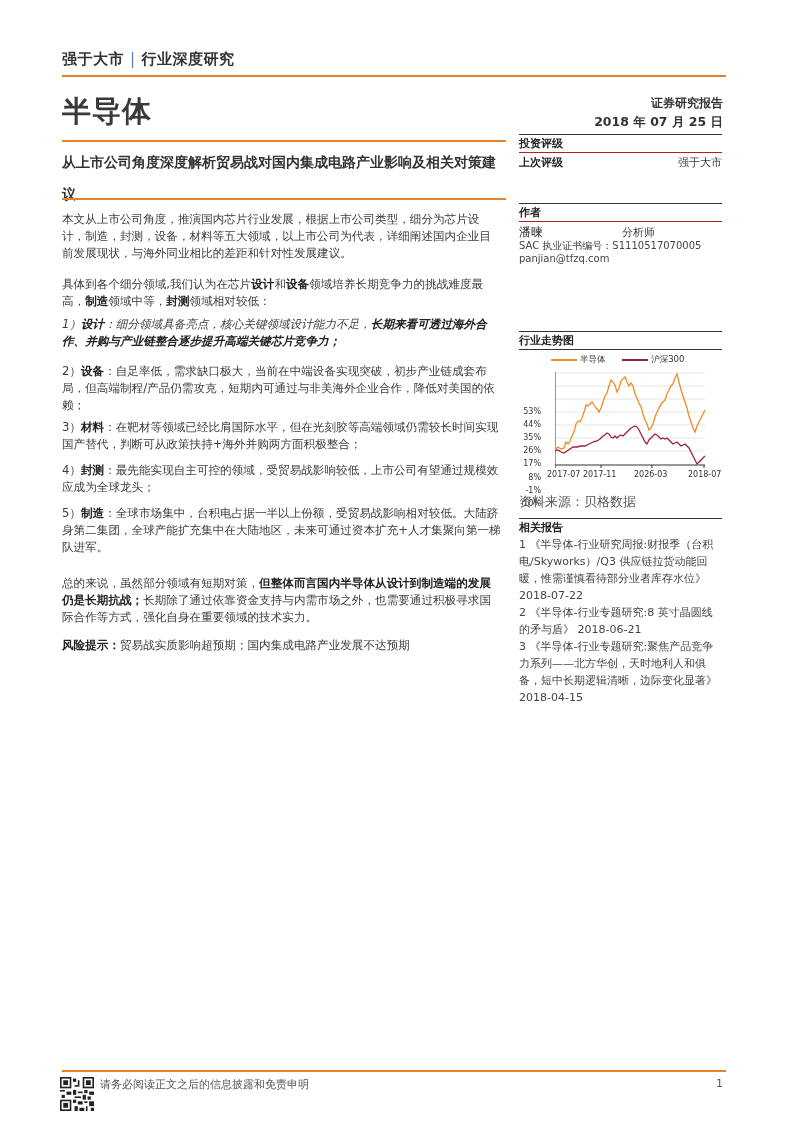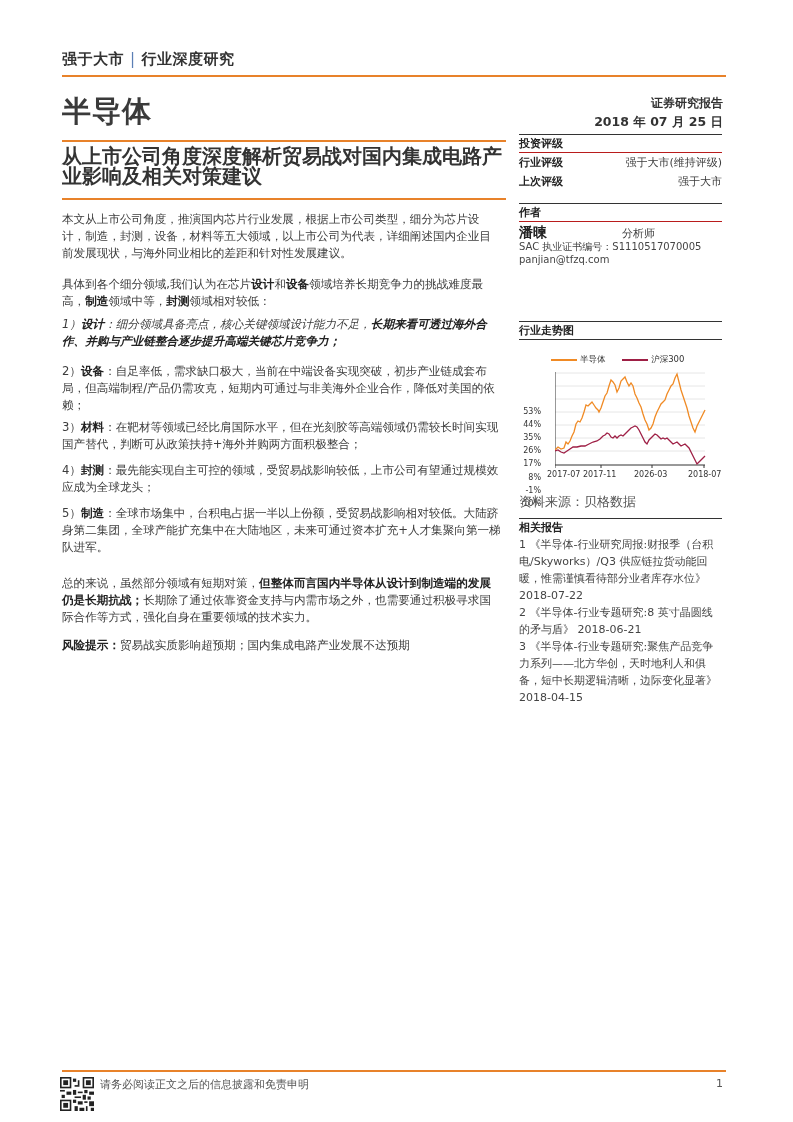--- a/index.html
+++ b/index.html
@@ -5,30 +5,30 @@
   html, body { margin: 0; padding: 0; background: #ffffff; }
   body { width: 793px; height: 1122px; position: relative; overflow: hidden;
          font-family: "DejaVu Sans", "Liberation Sans", sans-serif; color: #3a3a3a; }
   .abs { position: absolute; }
   .hdr-type { left: 62px; top: 50px; font-size: 15px; font-weight: bold; color: #333; letter-spacing: 0.5px; }
   .hdr-type .sep { color: #5b7fb5; margin: 0 6px; font-weight: normal; }
   .rule-orange { background: #e8822a; height: 2px; }
   .industry { left: 62px; top: 92px; font-size: 29px; font-weight: bold; color: #3a3a3a; letter-spacing: 1px; }
   .report-kind { right: 70px; top: 95px; font-size: 12px; font-weight: bold; color: #333; text-align: right; }
   .report-date { right: 70px; top: 114px; font-size: 12.5px; font-weight: bold; color: #333; text-align: right; }
-  .title { left: 62px; top: 146px; width: 446px; font-size: 20px; font-weight: bold; color: #333; line-height: 20px; }
+  .title { left: 62px; top: 146px; width: 446px; font-size: 14px; font-weight: bold; color: #333; line-height: 32px; }
   .body { left: 62px; width: 440px; font-size: 11.6px; line-height: 17px; color: #3c3c3c; }
   .body p { margin: 0; }
   .body b { color: #222; }
 
   .side { left: 519px; width: 203px; font-size: 10.5px; color: #3c3c3c; }
   .side-head { font-weight: bold; font-size: 11px; color: #222; border-top: 1px solid #333; border-bottom: 1px solid #b91c1c; padding: 1px 0 1px 0; }
   .kv { display: flex; justify-content: space-between; line-height: 19px; font-size: 11px; }
   .kv .k { font-weight: bold; color: #222; }
-  .author-name { font-weight: bold; color: #222; font-size: 14px; display: inline-block; width: 103px; }
+  .author-name { font-weight: normal; color: #222; font-size: 12px; display: inline-block; width: 103px; }
   .author-line { font-size: 10px; line-height: 12.5px; color: #444; }
   .rel-item { font-size: 11px; line-height: 17px; color: #444; }
   .src { font-size: 13px; color: #555; }
 
   .legend { font-size: 8.5px; color: #333; }
   .legend .sw { display: inline-block; width: 26px; height: 2px; vertical-align: middle; margin-right: 3px; }
   .ytick { font-size: 8px; color: #333; text-align: right; width: 24px; margin-top: 39px; }
   .xtick { font-size: 8px; color: #333; }
 
   .footer-text { left: 100px; top: 1077px; font-size: 11px; color: #555; }
@@ -82,40 +82,36 @@
 <div class="abs body" style="top:562px;margin-top:13px;">
   <p><span>总的来说，虽然部分领域有短期对策，</span><b>但整体而言国内半导体从设计到制造端的发展仍是长期抗战；</b><span>长期除了通过依靠资金支持与内需市场之外，也需要通过积极寻求国际合作等方式，强化自身在重要领域的技术实力。</span></p>
 </div>
 
 <div class="abs body" style="top:637px;">
   <p><b>风险提示：</b><span>贸易战实质影响超预期；国内集成电路产业发展不达预期</span></p>
 </div>
 
 <div class="abs side" style="top:134px;">
   <div class="side-head">投资评级</div>
-  <div class="kv">
-    <span class="k">行业评级</span>
-    <span>强于大市(维持评级)</span>
-  </div>
   <div class="kv">
     <span class="k">上次评级</span>
     <span>强于大市</span>
   </div>
 </div>
 
 <div class="abs side" style="top:203px;">
   <div class="side-head">作者</div>
   <div style="margin-top:3px;">
     <div style="font-size:11px; line-height:14px;"><span class="author-name">潘暕</span><span>分析师</span></div>
     <div class="author-line">SAC 执业证书编号：S1110517070005</div>
     <div class="author-line">panjian@tfzq.com</div>
   </div>
 </div>
 
-<div class="abs side" style="top:321px;">
+<div class="abs side" style="top:331px;">
   <div class="side-head" style="border-bottom:1px solid #333;">行业走势图</div>
 </div>
 
 <div class="abs legend" style="left:551px; top:354px;">
   <span class="sw" style="background:#f08a24;"></span><span>半导体</span>
   <span class="sw" style="background:#9e1f45; margin-left:14px;"></span><span>沪深300</span>
 </div>
 
 <div class="abs ytick" style="left:517px; top:368px;">53%</div>
 <div class="abs ytick" style="left:517px; top:381px;">44%</div>

